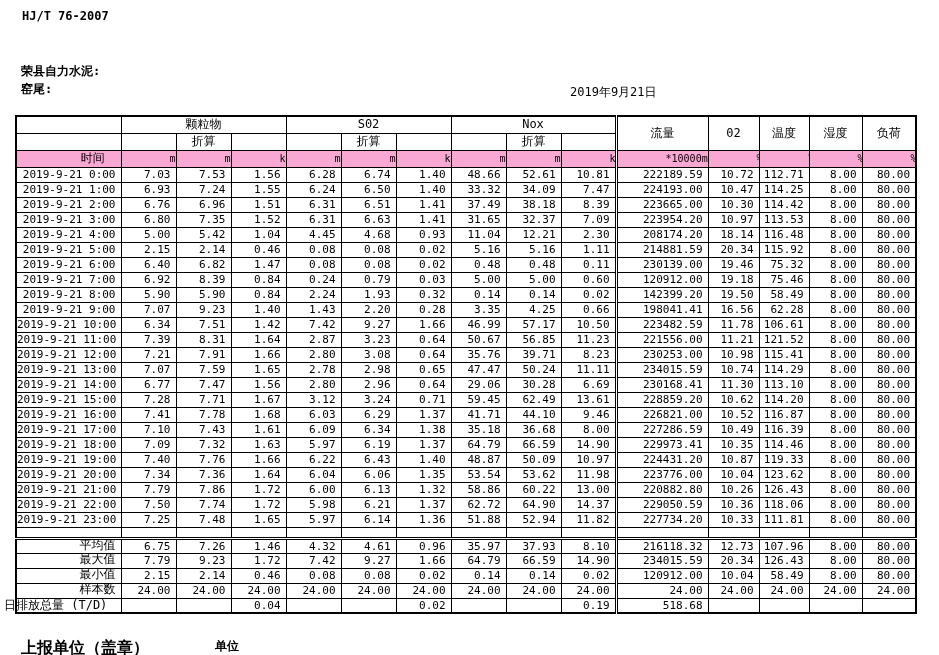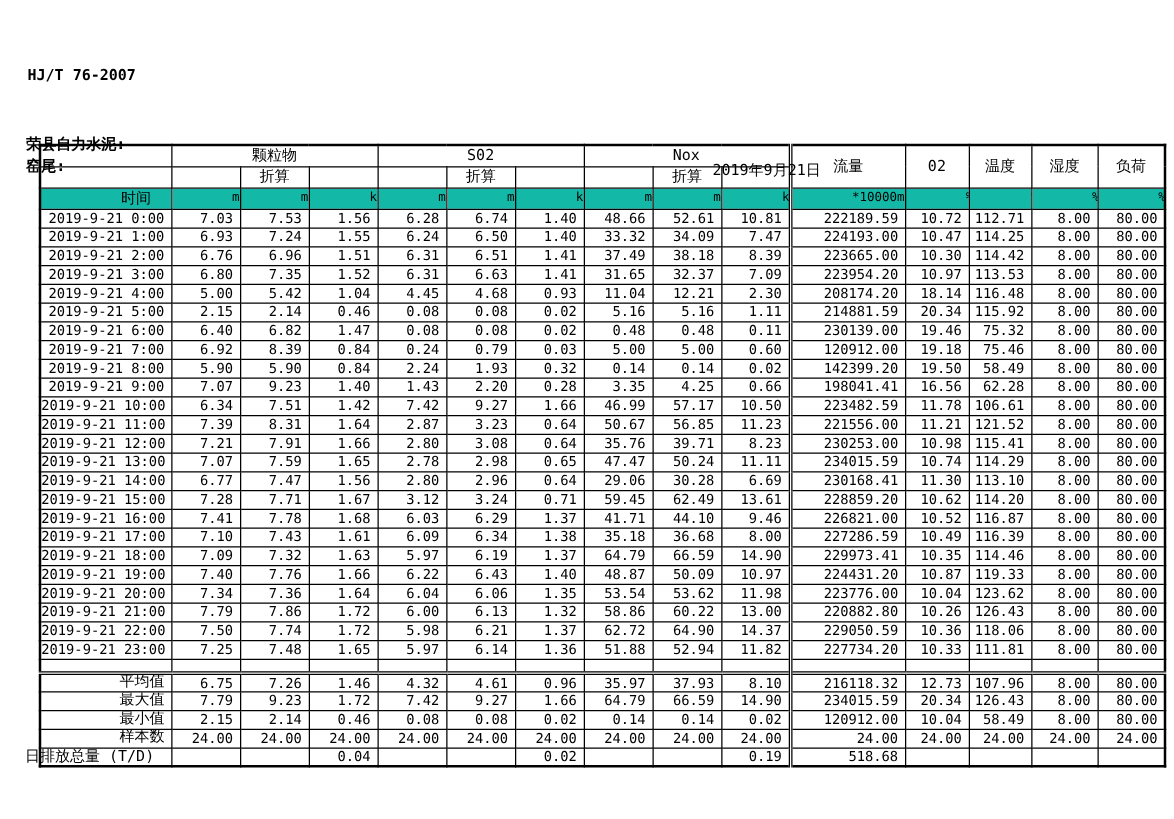--- a/index.html
+++ b/index.html
@@ -1,45 +1,44 @@
 <!DOCTYPE html>
 <html><head>
 <meta charset="utf-8">
 <style>
   html,body { margin:0; padding:0; background:#fff; }
   #page {
     position:relative; width:939px; height:655px; background:#ffffff;
     font-family:"DejaVu Sans Mono","DejaVu Sans",sans-serif; color:#000; overflow:hidden;
   }
-  .abs { position:absolute; white-space:nowrap;margin-top:44px; }
+  .abs { position:absolute; white-space:nowrap; }
   #standard-code { left:22px; top:9px;  font-size:12px; font-weight:bold; }
   #report-title  { left:27px; top:29px; width:600px; text-align:center; font-size:15px; font-weight:bold; letter-spacing:1px; }
   #company-name  { left:21px; top:63px; font-size:12px; font-weight:bold; }
   #monitoring-point { left:21px; top:81px; font-size:12px; font-weight:bold; }
   #report-date   { left:570px; top:84px; font-size:12px; }
   #footer-line1  { left:21px; top:620px; font-size:12px; }
   #footer-line2a { left:21px; top:638px; font-size:16px; font-weight:bold; }
   #footer-line2b { left:215px; top:638px; font-size:12px; font-weight:bold; }
 
   table#report-table {
     position:absolute; left:15px; top:115px; width:900px;
     border-collapse:collapse; table-layout:fixed;
     border:2px solid #000;
-    margin-left:16px;
   }
   #report-table td {
     border:1px solid #000; box-sizing:border-box;
     font-size:11px; line-height:13px; height:15px;
     padding:0 5px 0 0; text-align:right;
     white-space:nowrap; overflow:hidden;
   }
   #report-table thead td {
     text-align:center; padding:0; font-size:12px; height:17px; font-weight:normal;
   }
-  #report-table tr.units td { background:#14b8a6;padding-left:48px; }
+  #report-table tr.units td { background:#f9a8d4;padding-left:48px; }
   #report-table tr.units td.unit-en { font-size:10px;text-align:right; }
   #report-table td.dbl { border-left:3px double #000; }
   #report-table tr.sum-sep td { border-top:3px double #000; }
   #report-table tr.spacer td { height:11px; }
   #report-table td.c-sumlabel { font-size:12px;font-family:Liberation Mono, monospace; }
   #report-table td.c-biglabel {
     text-align:left; font-size:12px; padding:0;
     overflow:visible; text-indent:-13px;
   }
 </style>

